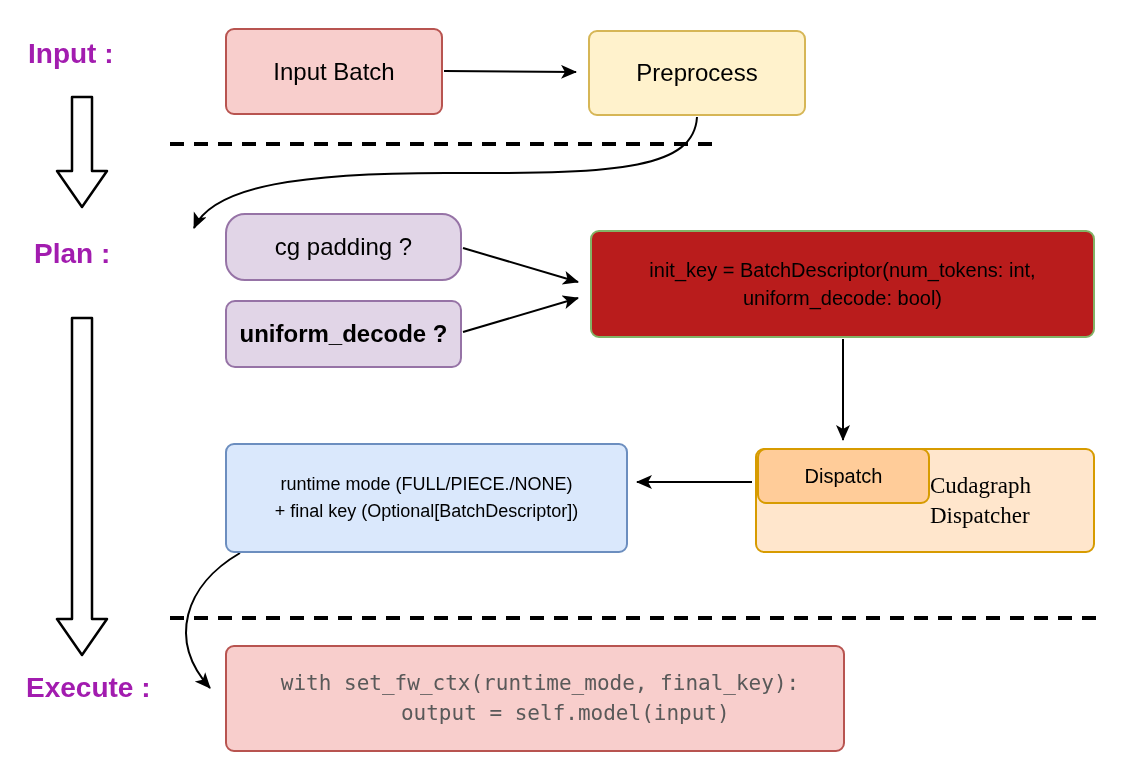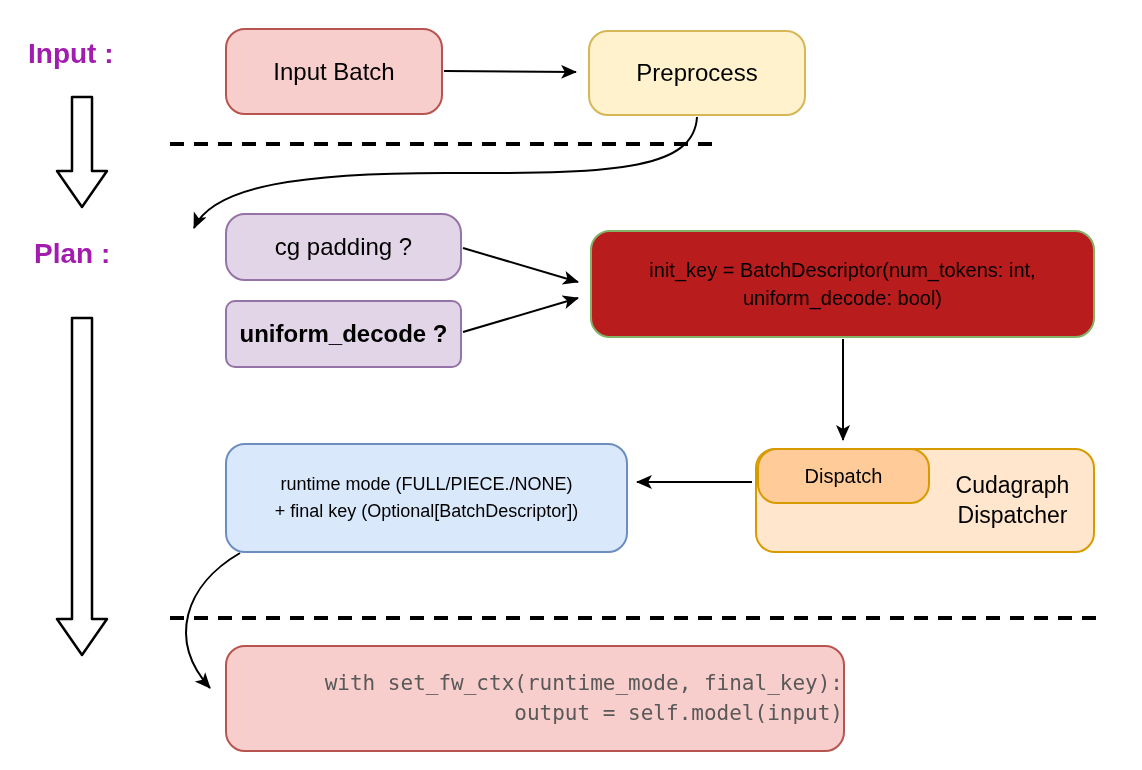--- a/index.html
+++ b/index.html
@@ -26,50 +26,50 @@
     font-weight: 700;
     font-size: 28px;
     color: #a21caf;
     z-index: 2;
     white-space: nowrap;
   }
   .node {
     position: absolute;
     box-sizing: border-box;
     border: 2px solid;
-    border-radius: 20px;
+    border-radius: 9px;
     display: flex;
     flex-direction: column;
     align-items: center;
     justify-content: center;
     text-align: center;
     color: #000000;
     z-index: 2;
   }
   .node .line { display: block; }
 
   .n-input-batch   { left:225px; top:28px;  width:218px; height:87px;  background:#f8cecc; border-color:#b85450; font-size:24px; }
   .n-preprocess    { left:588px; top:30px;  width:218px; height:86px;  background:#fff2cc; border-color:#d6b656; font-size:24px; }
   .n-cg-padding    { left:225px; top:213px; width:237px; height:68px;  background:#e1d5e7; border-color:#9673a6; font-size:24px; border-radius:20px; }
   .n-uniform-decode{ left:225px; top:300px; width:237px; height:68px;  background:#e1d5e7; border-color:#9673a6; font-size:24px; border-radius:10px;font-weight:bold; }
   .n-init-key      { left:590px; top:230px; width:505px; height:108px; background:#b91c1c; border-color:#82b366; font-size:20px; line-height:1.4; }
   .n-dispatcher    { left:755px; top:448px; width:340px; height:105px; background:#ffe6cc; border-color:#d79b00; }
   .n-dispatch      { left:757px; top:448px; width:173px; height:56px;  background:#ffcc99; border-color:#d79b00; font-size:20px; z-index:3; }
   .dispatcher-label{
     position:absolute; left:930px; top:448px; width:165px; height:105px;
-    display:flex; flex-direction:column; align-items:center; justify-content:center;
-    font-size:23px; line-height:1.3; color:#000; z-index:3; text-align:center;
+    display:flex; flex-direction:column; align-items:flex-start; justify-content:center;
+    font-size:23px; line-height:1.3; color:#000; z-index:3; text-align:center;font-family:Liberation Serif, serif;
   }
   .n-runtime       { left:225px; top:443px; width:403px; height:110px; background:#dae8fc; border-color:#6c8ebf; font-size:18px; line-height:1.5; }
   .n-code {
     left:225px; top:645px; width:620px; height:107px;
     background:#f8cecc; border-color:#b85450;
     font-family:"DejaVu Sans Mono","Liberation Mono",monospace;
     font-size:21px; line-height:1.4; color:#595959;
-    align-items:flex-end; padding-left:10px; text-align:left;
+    align-items:center; padding-left:10px; text-align:left;
   }
   .n-code .line { white-space: pre; }
 </style>
 </head>
 <body>
 
 <div id="canvas">
 
   <svg class="overlay" width="1142" height="770" viewBox="0 0 1142 770">
     <defs>
@@ -88,20 +88,21 @@
     <path d="M 697,117 C 694,168 620,174 460,173 C 300,172 213,186 194,228" stroke="#000000" stroke-width="2" fill="none" marker-end="url(#ah)"></path>
     <path d="M 463,248 L 578,282" stroke="#000000" stroke-width="2" fill="none" marker-end="url(#ah)"></path>
     <path d="M 463,332 L 578,298" stroke="#000000" stroke-width="2" fill="none" marker-end="url(#ah)"></path>
     <path d="M 843,339 L 843,440" stroke="#000000" stroke-width="2" fill="none" marker-end="url(#ah)"></path>
     <path d="M 752,482 L 637,482" stroke="#000000" stroke-width="2" fill="none" marker-end="url(#ah)"></path>
     <path d="M 240,553 C 185,585 167,640 210,688" stroke="#000000" stroke-width="2" fill="none" marker-end="url(#ah)"></path>
   </svg>
 
   <div class="stage-label" style="left:28px; top:38px;">Input :</div>
   <div class="stage-label" style="left:34px; top:238px;">Plan :</div>
+  <div class="stage-label" style="left:26px; top:672px;">Execute :</div>
 
   <div class="node n-input-batch">
     <span class="line">Input Batch</span>
   </div>
 
   <div class="node n-preprocess">
     <span class="line">Preprocess</span>
   </div>
 
   <div class="node n-cg-padding">

